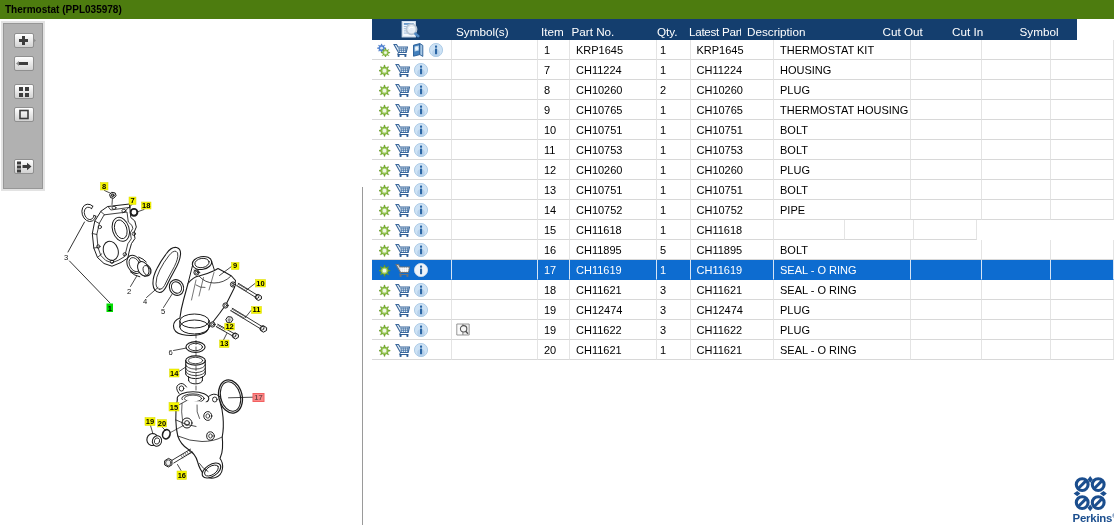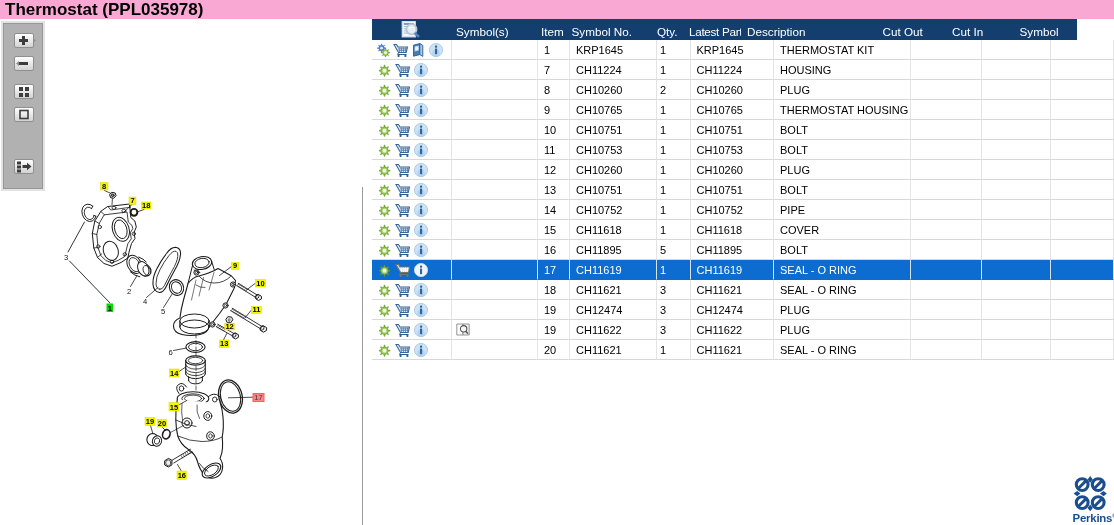--- a/index.html
+++ b/index.html
@@ -1,19 +1,19 @@
 <!DOCTYPE html>
 <html><head>
 <meta charset="utf-8">
 <style>
 *{margin:0;padding:0;box-sizing:border-box}
 html,body{width:1114px;height:525px;background:#fff;overflow:hidden}
 body{position:relative;font-family:"Liberation Sans",sans-serif}
-.title{position:absolute;left:0;top:0;width:1114px;height:19px;background:#f9a8d4;
-  font-weight:bold;font-size:17px;line-height:20px;padding-left:5px;color:#000;letter-spacing:0}
+.title{position:absolute;left:0;top:0;width:1114px;height:19px;background:#4d7c0f;
+  font-weight:bold;font-size:10px;line-height:20px;padding-left:5px;color:#000;letter-spacing:0}
 .toolbar{position:absolute;left:3px;top:23px;width:40px;height:166px;background:#b1b1b1;
   border:1px solid #979797;outline:2px solid #e3e3e3}
 .tbtn{position:absolute;left:10px;width:20px;height:15px;border:1px solid #8f8f8f;border-radius:2px;
   background:linear-gradient(#ffffff,#d2d2d2)}
 .divider{position:absolute;left:362px;top:187px;width:1px;height:338px;background:#9a9a9a}
 
 .tbl{position:absolute;left:372px;top:19px;width:742px;font-size:11px;color:#000}
 .hrow{display:flex;height:21px;background:#fff}
 .hc{background:#143e6e;color:#fff;font-size:11.7px;line-height:25px;padding-left:6px;
   margin-right:0;overflow:hidden;white-space:nowrap}
@@ -137,21 +137,21 @@
 
 <div class="tbl">
   <div class="hrow">
     <div class="hc w1" style="text-align:center;padding-left:0">
         <svg class="ic" width="21" height="17" viewBox="0 0 18 15.5" style="margin:2px auto 0">
           <use href="#searchdoc"></use>
         </svg>
       </div>
     <div class="hc w2">Symbol(s)</div>
     <div class="hc w3">Item</div>
-    <div class="hc w4">Symbol No.</div>
+    <div class="hc w4">Part No.</div>
     <div class="hc w5">Qty.</div>
     <div class="hc w6" style="letter-spacing:-0.3px">Latest Part No.</div>
     <div class="hc w7">Description</div>
     <div class="hc w8">Cut Out</div>
     <div class="hc w9">Cut In</div>
     <div class="hc w10">Symbol</div>
   </div>
   <div class="row">
     <div class="c w1">
         <div class="icons" style="padding-left:5px">
@@ -388,21 +388,20 @@
           <svg class="ic" width="14" height="14" viewBox="0 0 14 14">
             <use href="#info"></use>
           </svg>
         </div>
       </div>
     <div class="c w2"></div>
     <div class="c w3">15</div>
     <div class="c w4">CH11618</div>
     <div class="c w5">1</div>
     <div class="c w6">CH11618</div>
-    <div class="c w7">COVER</div>
     <div class="c w8"></div>
     <div class="c w9"></div>
     <div class="c w10"></div>
   </div>
   <div class="row">
     <div class="c w1">
         <div class="icons" style="padding-left:6.5px">
           <svg class="ic" width="12" height="13" viewBox="0 0 12 13" style="margin-right:4px">
             <use href="#gear" y="0.5"></use>
           </svg>

